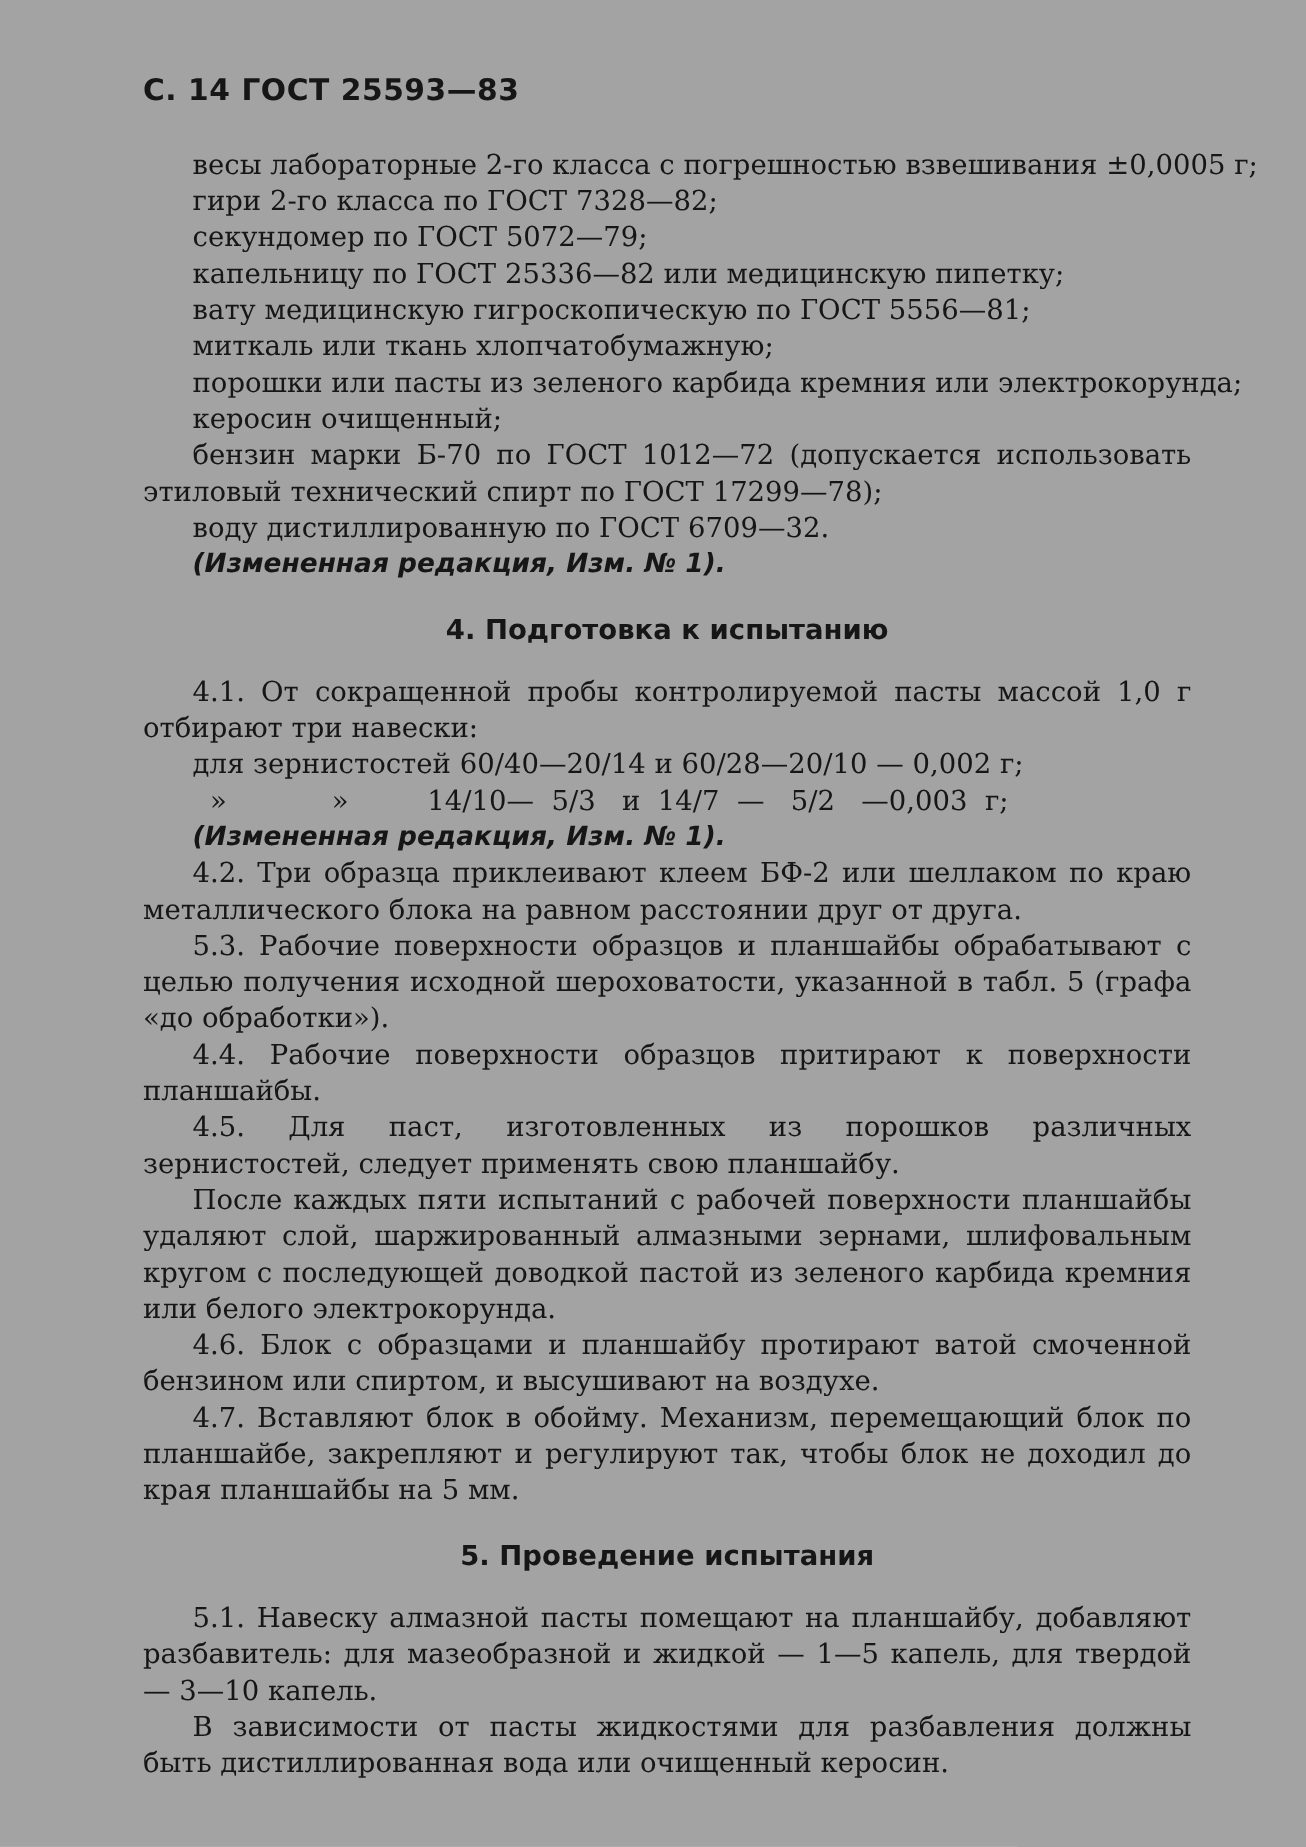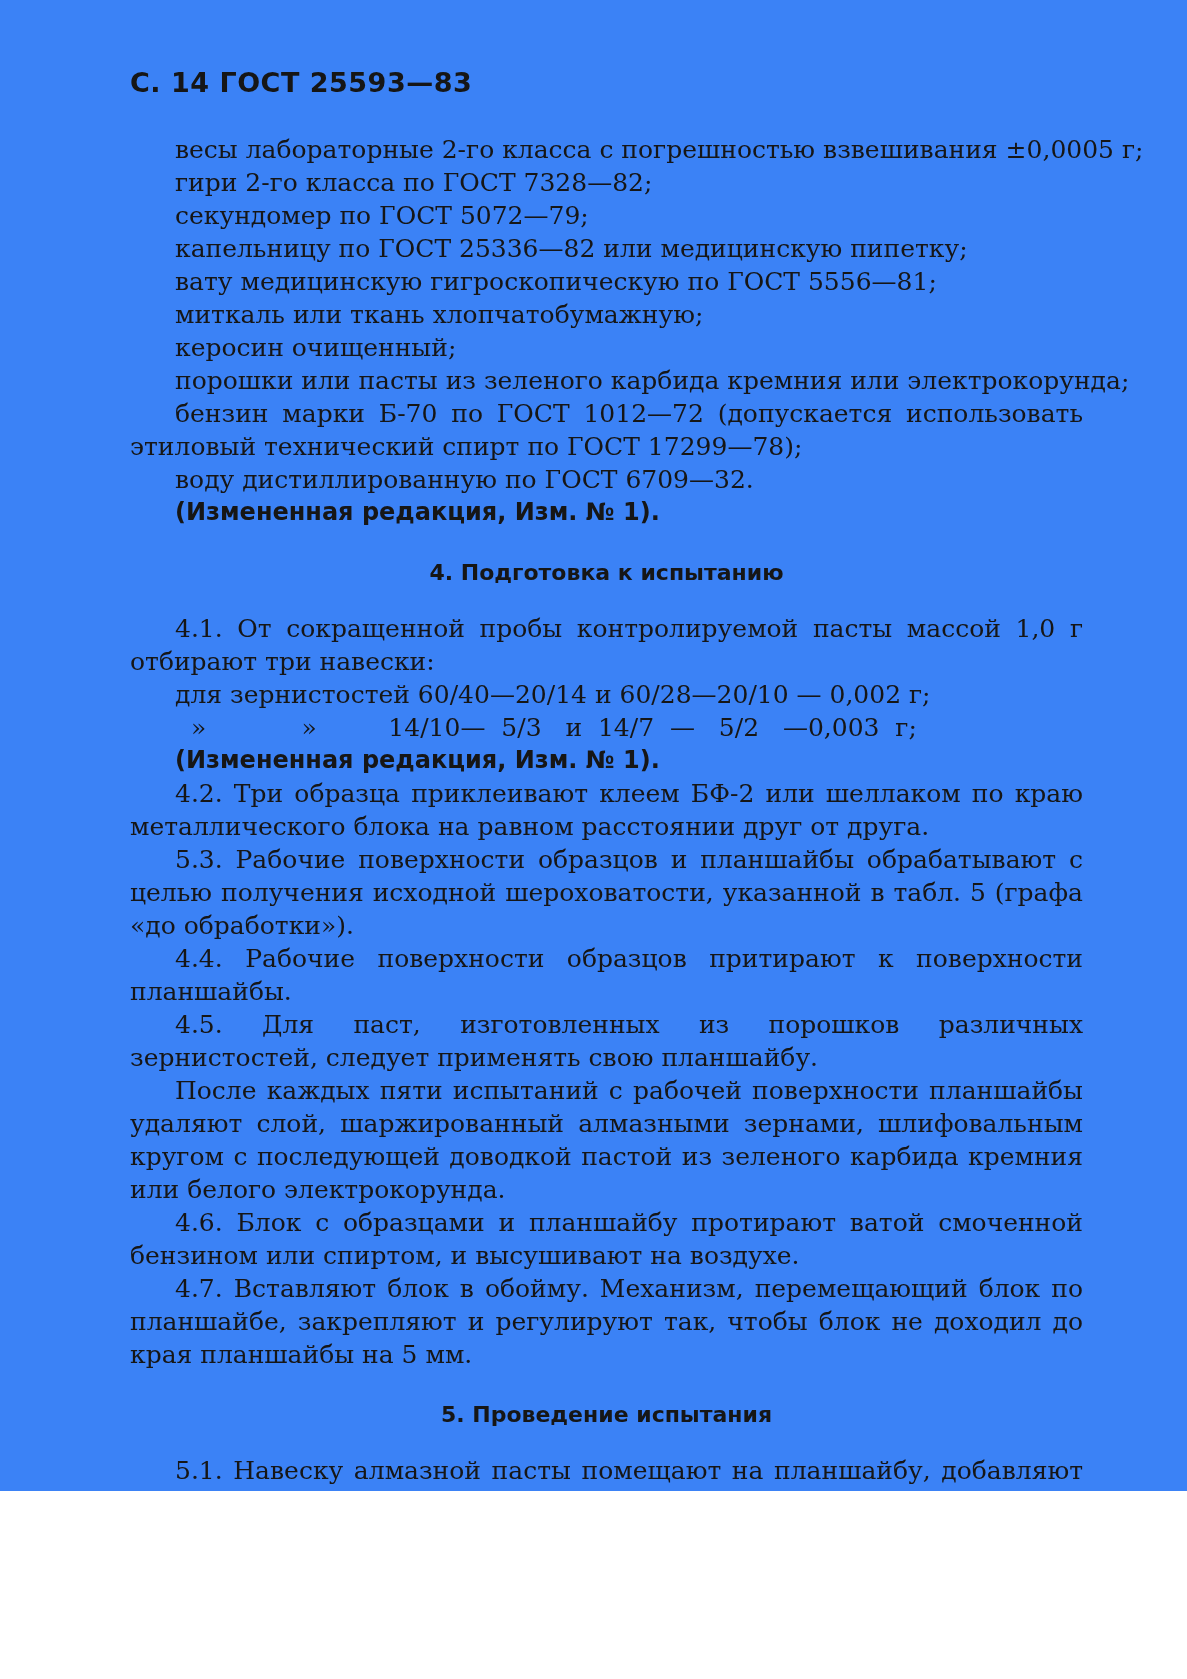--- a/index.html
+++ b/index.html
@@ -3,22 +3,22 @@
 <meta charset="utf-8">
 <style>
   html, body {
     margin: 0;
     padding: 0;
     background: #ffffff;
   }
   .page {
     position: relative;
     width: 1187px;
-    height: 1491px;
-    background: #3b82f6;
+    height: 1679px;
+    background: #a3a3a3;
     color: #161616;
     font-family: "DejaVu Serif", serif;
     font-size: 25px;
     line-height: 33px;
     box-sizing: border-box;
     padding: 66px 104px 56px 130px;
     overflow: hidden;
   }
   .page-header {
     font-family: "DejaVu Sans", sans-serif;
@@ -35,48 +35,49 @@
   .p-para {
     text-indent: 45px;
     text-align: justify;
     text-align-last: left;
   }
   .p-bold {
     text-indent: 45px;
     font-family: "DejaVu Sans", sans-serif;
     font-weight: bold;
     font-size: 24px;
+    font-style: italic;
   }
   .p-heading {
     text-align: center;
     font-family: "DejaVu Sans", sans-serif;
     font-weight: bold;
-    font-size: 22px;
+    font-size: 25px;
     margin-top: 27px;
     margin-bottom: 23px;
   }
   .p-pre {
     white-space: pre;
     padding-left: 45px;
   }
 </style>
 </head>
 <body>
 
 <div class="page">
   <div class="page-header">С. 14 ГОСТ 25593—83</div>
   <div class="doc-body">
       <div class="p-item">весы лабораторные 2-го класса с погрешностью взвешивания ±0,0005 г;</div>
       <div class="p-item">гири 2-го класса по ГОСТ 7328—82;</div>
       <div class="p-item">секундомер по ГОСТ 5072—79;</div>
       <div class="p-item">капельницу по ГОСТ 25336—82 или медицинскую пипетку;</div>
       <div class="p-item">вату медицинскую гигроскопическую по ГОСТ 5556—81;</div>
       <div class="p-item">миткаль или ткань хлопчатобумажную;</div>
+      <div class="p-item">порошки или пасты из зеленого карбида кремния или электрокорунда;</div>
       <div class="p-item">керосин очищенный;</div>
-      <div class="p-item">порошки или пасты из зеленого карбида кремния или электрокорунда;</div>
       <div class="p-para">бензин марки Б-70 по ГОСТ 1012—72 (допускается использовать этиловый технический спирт по ГОСТ 17299—78);</div>
       <div class="p-item">воду дистиллированную по ГОСТ 6709—32.</div>
       <div class="p-bold">(Измененная редакция, Изм. № 1).</div>
       <div class="p-heading">4. Подготовка к испытанию</div>
       <div class="p-para">4.1. От сокращенной пробы контролируемой пасты массой 1,0 г отбирают три навески:</div>
       <div class="p-item">для зернистостей 60/40—20/14 и 60/28—20/10 — 0,002 г;</div>
       <div class="p-pre">  »            »         14/10—  5/3   и  14/7  —   5/2   —0,003  г;</div>
       <div class="p-bold">(Измененная редакция, Изм. № 1).</div>
       <div class="p-para">4.2. Три образца приклеивают клеем БФ-2 или шеллаком по краю металлического блока на равном расстоянии друг от друга.</div>
       <div class="p-para">5.3. Рабочие поверхности образцов и планшайбы обрабатывают с целью получения исходной шероховатости, указанной в табл. 5 (графа «до обработки»).</div>

